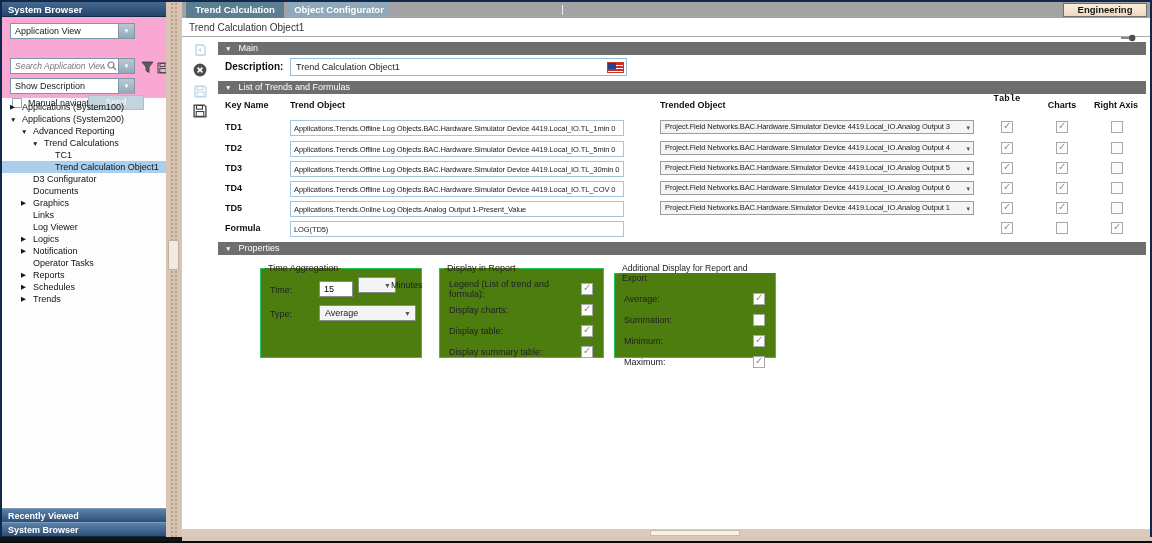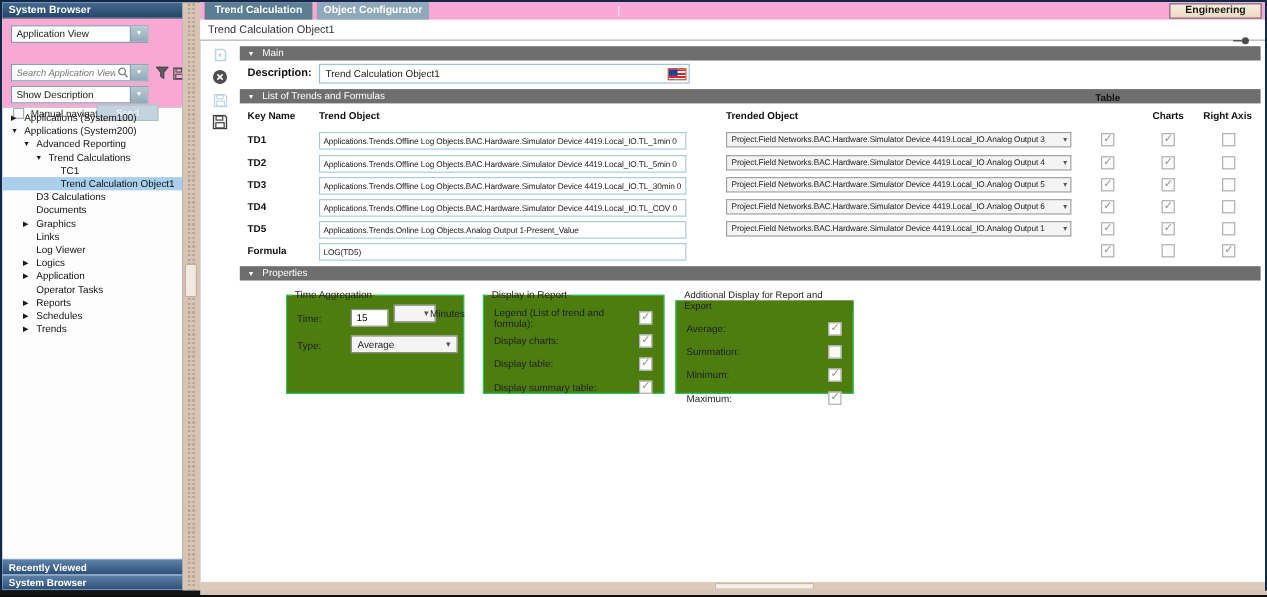--- a/index.html
+++ b/index.html
@@ -34,21 +34,21 @@
   .bbar.b2 { bottom:0; }
 
   
   .splitter { position:absolute; left:166px; top:2px; width:16px; bottom:6px; background:#d8c4b2;
     background-image:repeating-linear-gradient(0deg,#b4a08e 0 2px, transparent 2px 4px), repeating-linear-gradient(0deg,#b4a08e 0 2px, transparent 2px 4px);
     background-size:2px 100%,2px 100%; background-position:5px 0,9px 0; background-repeat:no-repeat; }
   .split-handle { position:absolute; left:2px; top:238px; width:11px; height:30px; background:#f0eae2; border:1px solid #c2ae9c; border-radius:2px; }
 
   
   .content { position:absolute; left:182px; top:2px; right:2px; bottom:6px; background:#fff; }
-  .tabbar { position:absolute; left:0; top:0; right:0; height:16px; background:#f9a8d4; }
+  .tabbar { position:absolute; left:0; top:0; right:0; height:16px; background:#a3a3a3; }
   .tab { position:absolute; top:0; height:16px; color:#fff; font-size:9.5px; font-weight:bold; line-height:16px; text-align:center; }
   .tab.active { left:4px; width:98px; background:#5b7e92; }
   .tab.inactive { left:106px; width:102px; background:#8fa9ba; }
   .tab-sep { position:absolute; left:380px; top:3px; width:1px; height:10px; background:#e8eef2; }
   .engineering-btn { position:absolute; right:3px; top:1px; width:84px; height:14px; background:linear-gradient(#f9eedd,#eed9c0); border:1px solid #6f6f6f; color:#181818; font-size:9.5px; font-weight:bold; text-align:center; line-height:12px; }
 
   .breadcrumb { position:absolute; left:0; top:16px; right:0; height:19px; background:#fff; border-bottom:1px solid #a9a9a9; font-size:10px; color:#333; line-height:19px; padding-left:7px; }
   .pin-icon { position:absolute; right:14px; top:26px; }
 
   .toolcol { position:absolute; left:10px; top:40px; width:20px; }
@@ -160,21 +160,21 @@
         <div class="tree-row">
           <span class="tree-arrow" style="margin-left: 41px;"></span>
           <span class="tree-label">TC1</span>
         </div>
         <div class="tree-row selected">
           <span class="tree-arrow" style="margin-left: 41px;"></span>
           <span class="tree-label">Trend Calculation Object1</span>
         </div>
         <div class="tree-row">
           <span class="tree-arrow" style="margin-left: 19px;"></span>
-          <span class="tree-label">D3 Calculations</span>
+          <span class="tree-label">D3 Configurator</span>
         </div>
         <div class="tree-row">
           <span class="tree-arrow" style="margin-left: 19px;"></span>
           <span class="tree-label">Documents</span>
         </div>
         <div class="tree-row">
           <span class="tree-arrow" style="margin-left: 19px;">▶</span>
           <span class="tree-label">Graphics</span>
         </div>
         <div class="tree-row">
@@ -184,21 +184,21 @@
         <div class="tree-row">
           <span class="tree-arrow" style="margin-left: 19px;"></span>
           <span class="tree-label">Log Viewer</span>
         </div>
         <div class="tree-row">
           <span class="tree-arrow" style="margin-left: 19px;">▶</span>
           <span class="tree-label">Logics</span>
         </div>
         <div class="tree-row">
           <span class="tree-arrow" style="margin-left: 19px;">▶</span>
-          <span class="tree-label">Application</span>
+          <span class="tree-label">Notification</span>
         </div>
         <div class="tree-row">
           <span class="tree-arrow" style="margin-left: 19px;"></span>
           <span class="tree-label">Operator Tasks</span>
         </div>
         <div class="tree-row">
           <span class="tree-arrow" style="margin-left: 19px;">▶</span>
           <span class="tree-label">Reports</span>
         </div>
         <div class="tree-row">
@@ -271,21 +271,21 @@
       <input class="desc-input" value="Trend Calculation Object1" style="">
       <span class="flag">
           <span class="stripes"></span>
           <span class="canton"></span>
         </span>
 
       <div class="sec-header" style="top:79px;"><span class="tri">▼</span><span>List of Trends and Formulas</span></div>
       <div class="colhead" style="left:7px; top:98px;">Key Name</div>
       <div class="colhead" style="left:72px; top:98px;">Trend Object</div>
       <div class="colhead" style="left:442px; top:98px;">Trended Object</div>
-      <div class="colhead" style="left:769px; top:82px; width:40px; text-align:center;">Table</div>
+      <div class="colhead" style="left:769px; top:92px; width:40px; text-align:center;font-family:Liberation Mono, monospace;">Table</div>
       <div class="colhead" style="left:819px; top:98px; width:50px; text-align:center;">Charts</div>
       <div class="colhead" style="left:867px; top:98px; width:62px; text-align:center;">Right Axis</div>
       <div id="trend-rows">
           <div class="row-key" style="top: 120px;">TD1</div>
           <input class="trend-input" value="Applications.Trends.Offline Log Objects.BAC.Hardware.Simulator Device 4419.Local_IO.TL_1min 0" style="top: 118px;">
           <div class="trended-select" style="top: 118px;"><span>Project.Field Networks.BAC.Hardware.Simulator Device 4419.Local_IO.Analog Output 3</span><span class="chev">▾</span></div>
           <div class="cb checked" style="left: 783px; top: 119px;"></div>
           <div class="cb checked" style="left: 838px; top: 119px;"></div>
           <div class="cb" style="left: 893px; top: 119px;"></div>
           <div class="row-key" style="top: 141px;">TD2</div>

